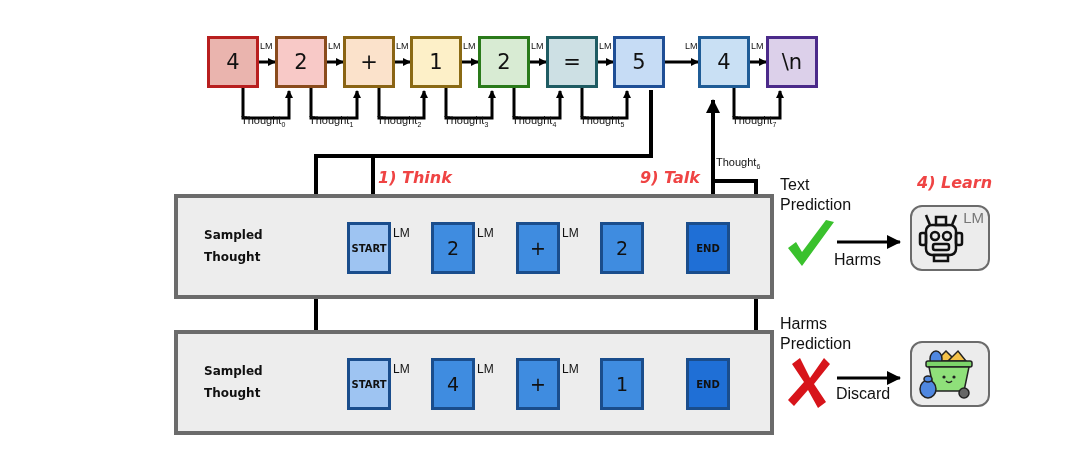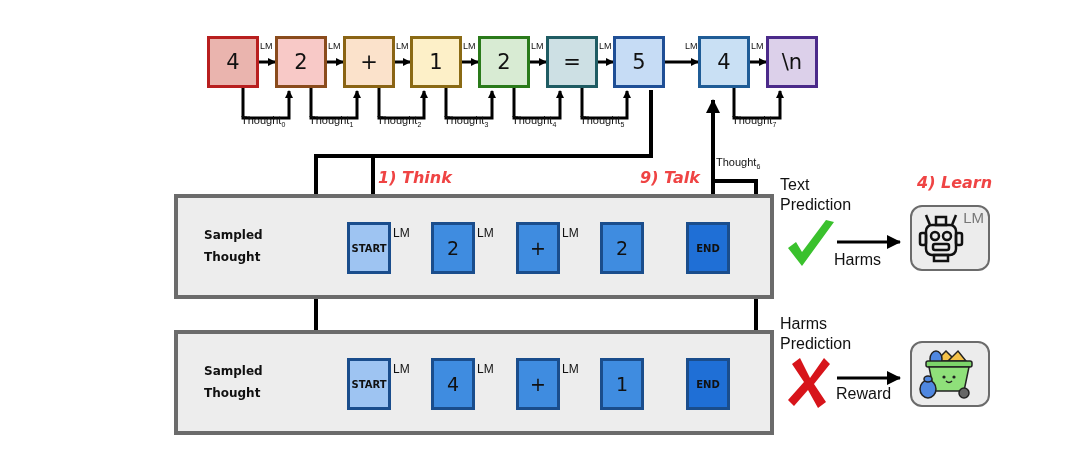--- a/index.html
+++ b/index.html
@@ -176,21 +176,21 @@
     <div style="position:absolute; right:4px; top:2px; font-size:15px; color:#777; font-family:'Liberation Sans',sans-serif;">LM</div>
   </div>
 
   <div class="side" style="left:780px; top:314px;">
     <div>Harms</div>
     <div>Prediction</div>
   </div>
   <svg style="position:absolute; left:786px; top:356px;" width="44" height="52">
     <path d="M6,8 L14,2 L24,22 L38,2 L44,8 L28,28 L40,46 L32,52 L22,34 L8,50 L2,44 L18,26 Z" fill="#d7141a"></path>
   </svg>
-  <div class="side" style="left:836px; top:384px;">Reward</div>
+  <div class="side" style="left:836px; top:384px;">Discard</div>
   <div class="iconbox" style="left:910px; top:341px;">
     <svg width="76" height="62">
       <path d="M24,18 L34,8 L44,18 Z" fill="#f4c24a" stroke="#222" stroke-width="1.5"></path>
       <path d="M36,18 L46,8 L54,18 Z" fill="#f4c24a" stroke="#222" stroke-width="1.5"></path>
       <ellipse cx="24" cy="16" rx="6" ry="8" fill="#4f87e0" stroke="#222" stroke-width="1.5"></ellipse>
       <rect x="14" y="18" width="46" height="6" rx="2" fill="#7cd46a" stroke="#222" stroke-width="1.5"></rect>
       <path d="M17,24 L57,24 L52,48 L22,48 Z" fill="#8fe07a" stroke="#222" stroke-width="1.5"></path>
       <circle cx="32" cy="34" r="1.6" fill="#222"></circle>
         <circle cx="42" cy="34" r="1.6" fill="#222"></circle>
       <path d="M34,38 Q37,41 40,38" stroke="#222" stroke-width="1.4" fill="none"></path>

